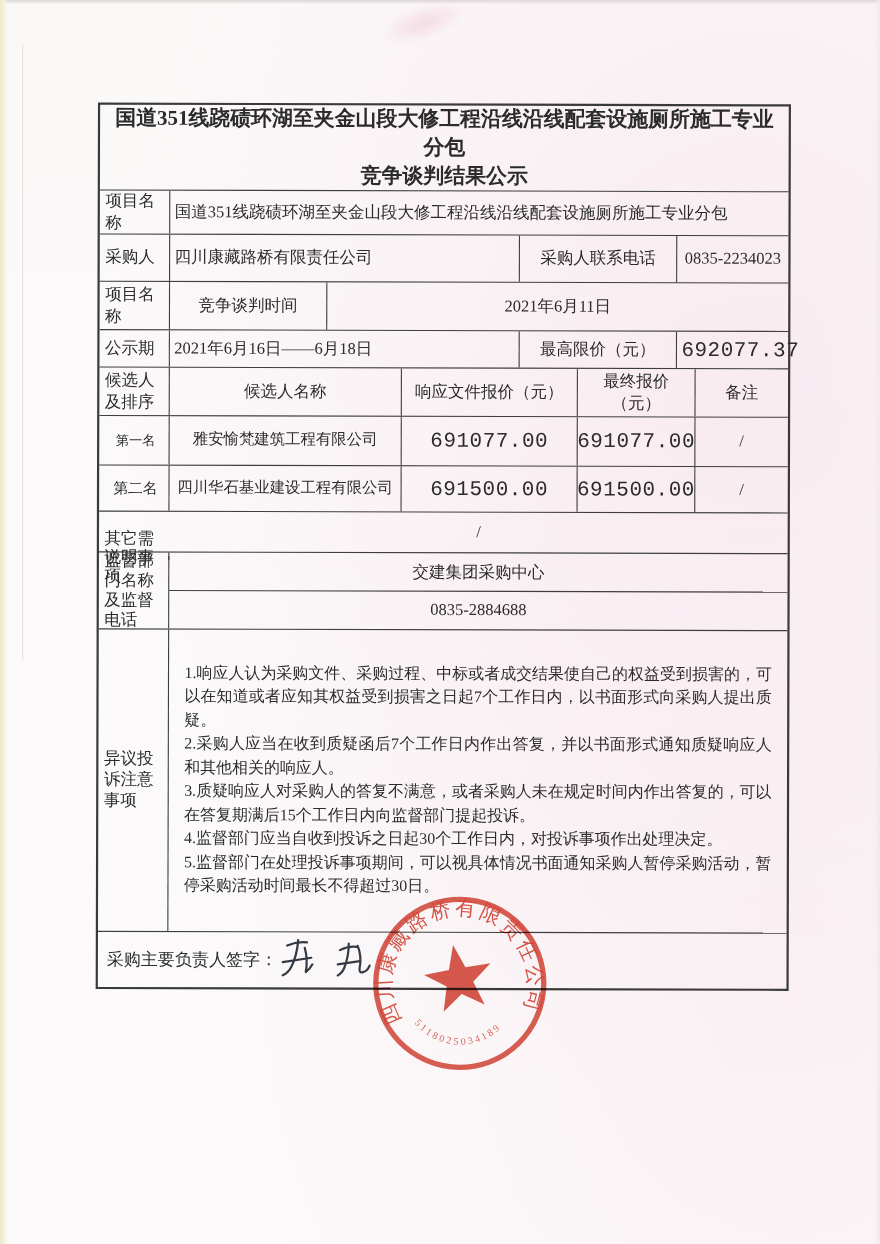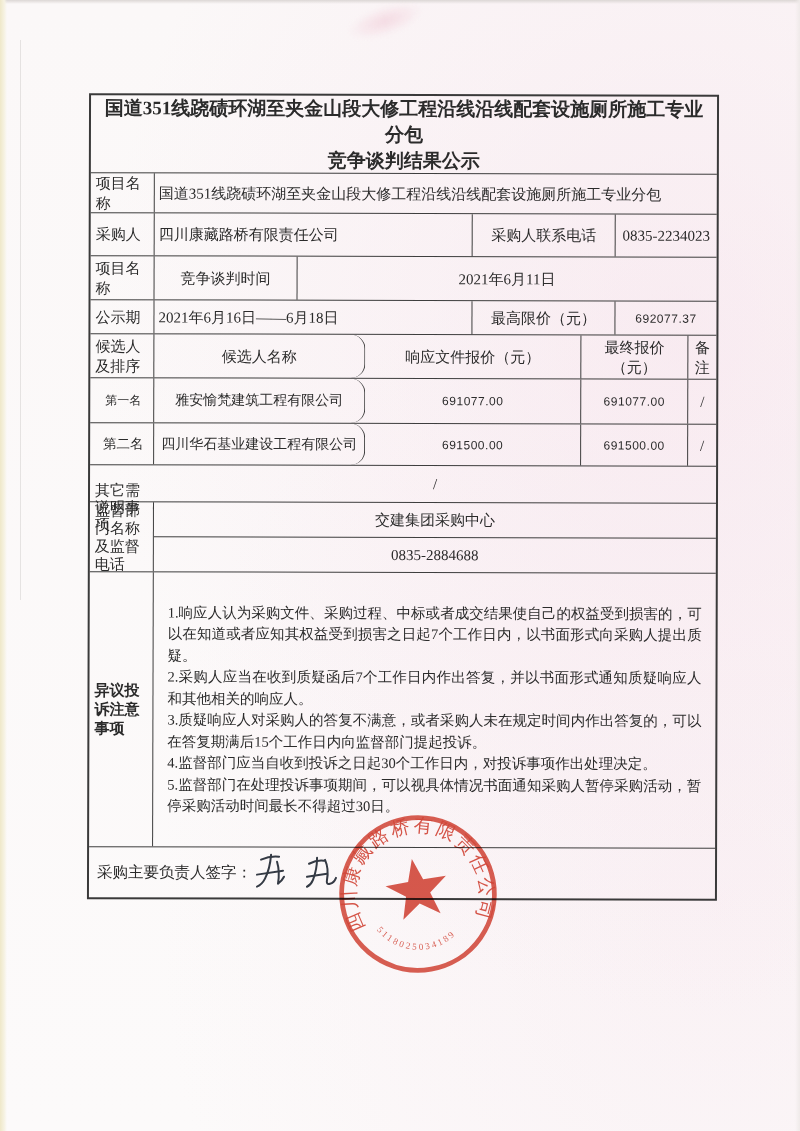--- a/index.html
+++ b/index.html
@@ -36,49 +36,49 @@
   .row:last-child{border-bottom:none;}
   .cell{
     border-right:1.5px solid #3e3e3e;box-sizing:border-box;
     display:flex;align-items:center;padding:2px 4px;
     font-size:15px;line-height:20px;
   }
   .cell:last-child{border-right:none;}
   .c-center{justify-content:center;text-align:center;}
   .c-label{width:64px;flex:none;padding:2px 2px 2px 5px;}
   .grow{flex:1;}
-  .num{font-family:Liberation Sans, sans-serif;font-size:12px;letter-spacing:.5px;}
+  .num{font-family:Liberation Mono, monospace;font-size:19px;letter-spacing:.5px;}
 
   .title-row{height:78px;flex-direction:column;justify-content:center;align-items:center;
     font-weight:bold;font-size:19px;line-height:26px;text-align:center;padding:0 10px;box-sizing:border-box;}
   .r-proj{height:40px;}
   .r-std{height:43px;}
   .r-venue{height:44px;}
   .r-pub{height:34px;}
   .r-head{height:44px;}
   .r-cand1{height:45px;}
   .r-cand2{height:42px;}
   .r-other{height:37px;}
   .r-superv{height:70px;}
   .r-objection{height:275px;}
   .r-sign{height:50px;}
 
   .w-val-a{width:318px;flex:none;}
   .w-sublabel-a{width:143px;flex:none;}
-  .w-name-b{width:211px;flex:none;border-radius:14px;}
-  .w-doc-b{width:216px;flex:none;}
+  .w-name-b{width:211px;flex:none;}
+  .w-doc-b{width:160px;flex:none;}
   .w-final-b{width:107px;flex:none;}
 
   .superv-right{flex:1;display:flex;flex-direction:column;}
   .superv-sub{flex:1;display:flex;align-items:center;justify-content:center;font-size:15px;}
   .superv-sub.first{border-bottom:1.5px solid #3e3e3e;}
 
   .objection-text{display:block;padding:8px 10px;font-size:14.5px;line-height:21.5px;text-align:justify;}
   .objection-text p{margin:0;}
-  .obj-label{align-self:stretch;display:flex;align-items:center;font-weight:bold;}
+  .obj-label{align-self:stretch;display:flex;align-items:center;}
 
   .sign-cell{width:100%;display:flex;align-items:center;padding-left:8px;font-size:15.5px;position:relative;}
   .signature-svg{position:absolute;left:158px;top:2px;}
 
   .stamp{position:absolute;left:332px;top:808px;width:172px;height:172px;
     mix-blend-mode:multiply;opacity:.92;transform:rotate(-6deg);}
   .stamp text{font-family:"Liberation Serif",serif;}
 </style>
 </head>
 <body>

